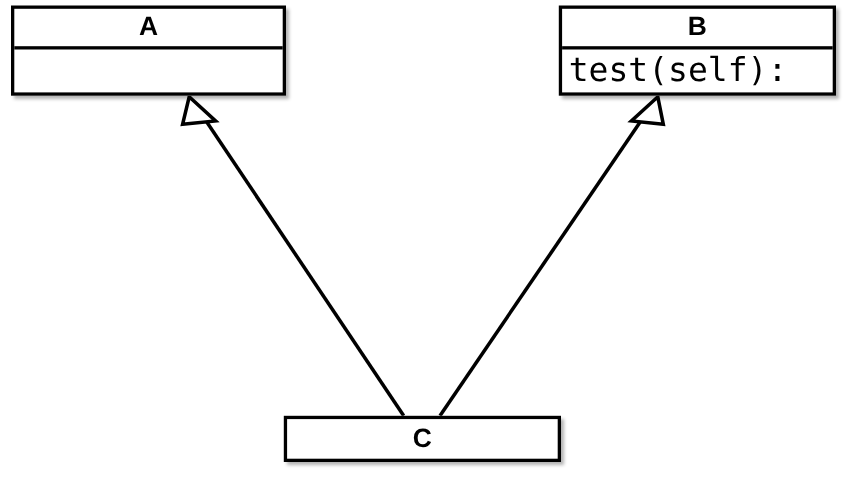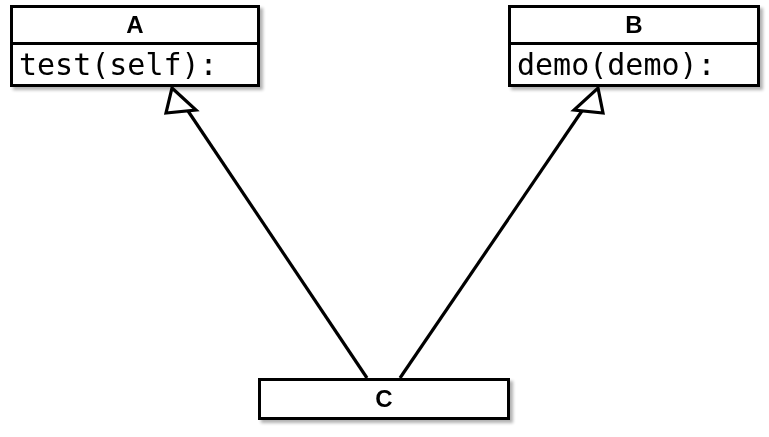--- a/index.html
+++ b/index.html
@@ -108,30 +108,27 @@
 
     <g>
       <line x1="400" y1="378" x2="586" y2="105" stroke="#000000" stroke-width="3.2" stroke-linecap="butt"></line>
       <polygon points="598,88 603,113 574,110" fill="#ffffff" stroke="#000000" stroke-width="3.2" stroke-linejoin="miter"></polygon>
     </g>
   </svg>
 
   <div class="uml-class" id="class-a">
     <div class="class-name">A</div>
     <div class="class-divider"></div>
-    <div class="class-members">
-      <span class="member-row">test(self):</span>
-    </div>
   </div>
 
   <div class="uml-class" id="class-b">
     <div class="class-name">B</div>
     <div class="class-divider"></div>
     <div class="class-members">
-      <span class="member-row">demo(demo):</span>
+      <span class="member-row">test(self):</span>
     </div>
   </div>
 
   <div class="uml-class" id="class-c">
     <div class="class-name">C</div>
   </div>
 
 </div>
 
 </body></html>

